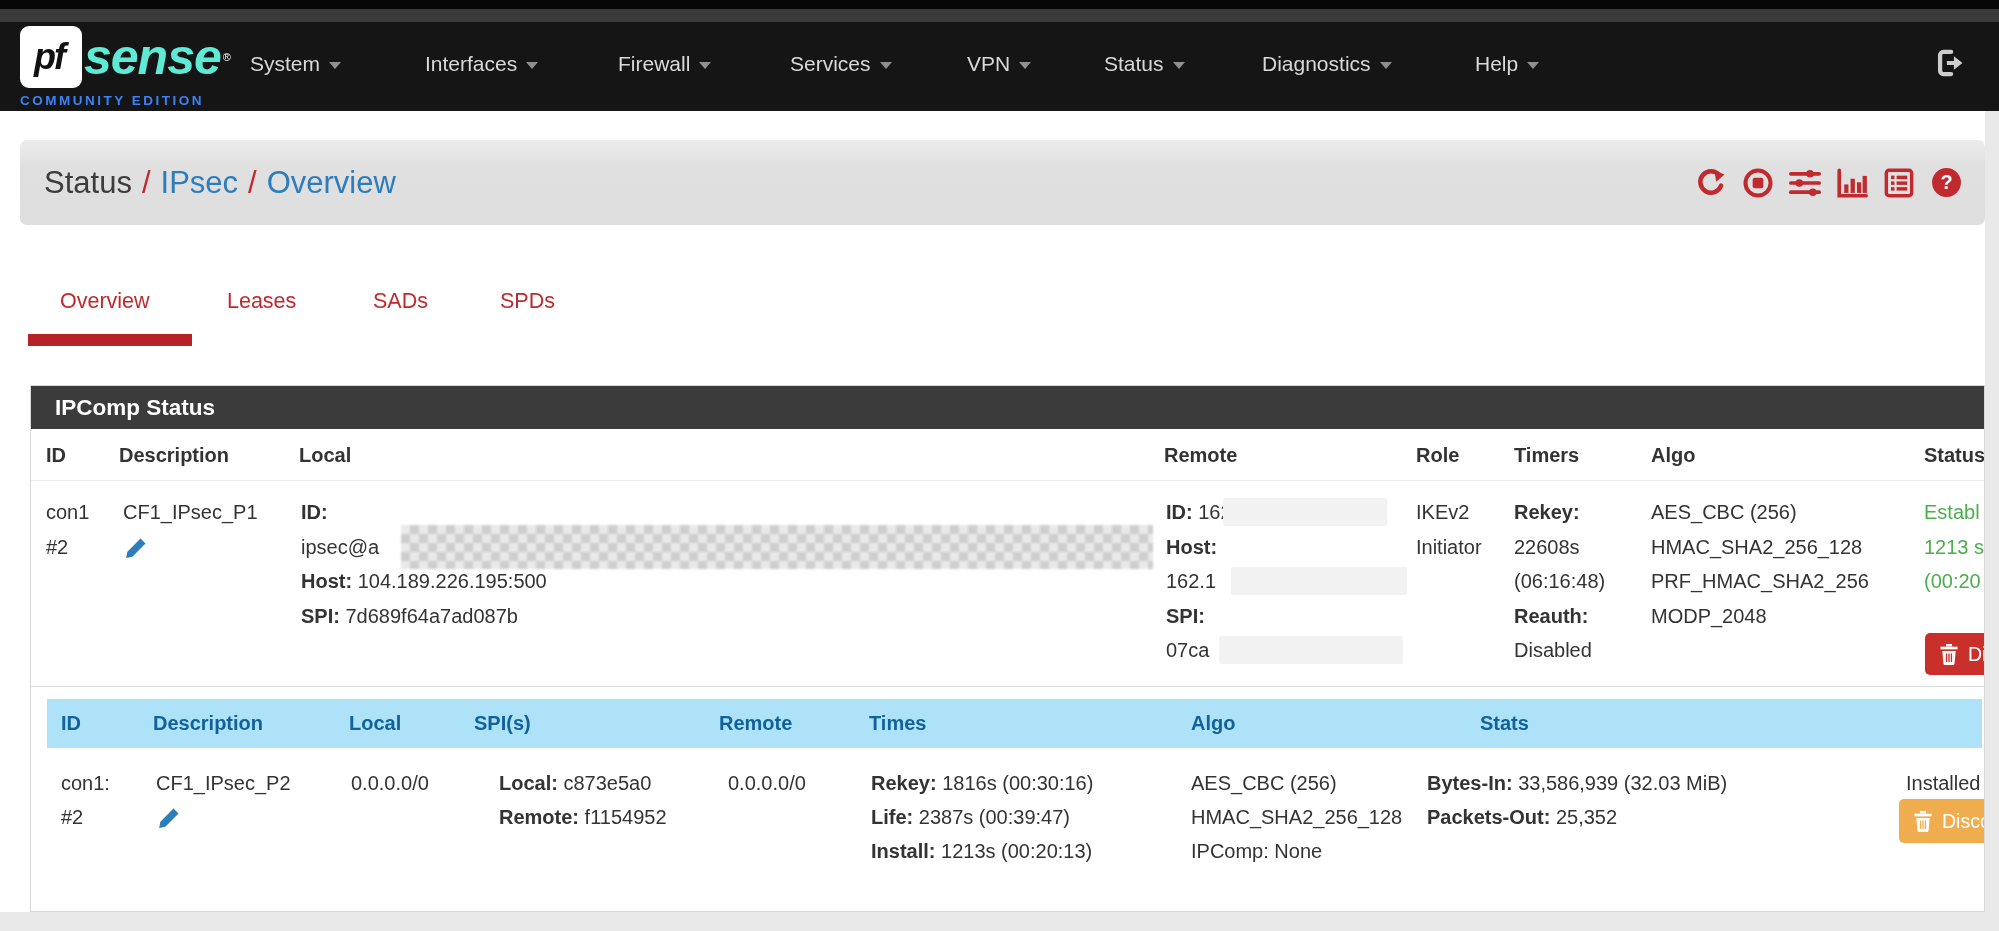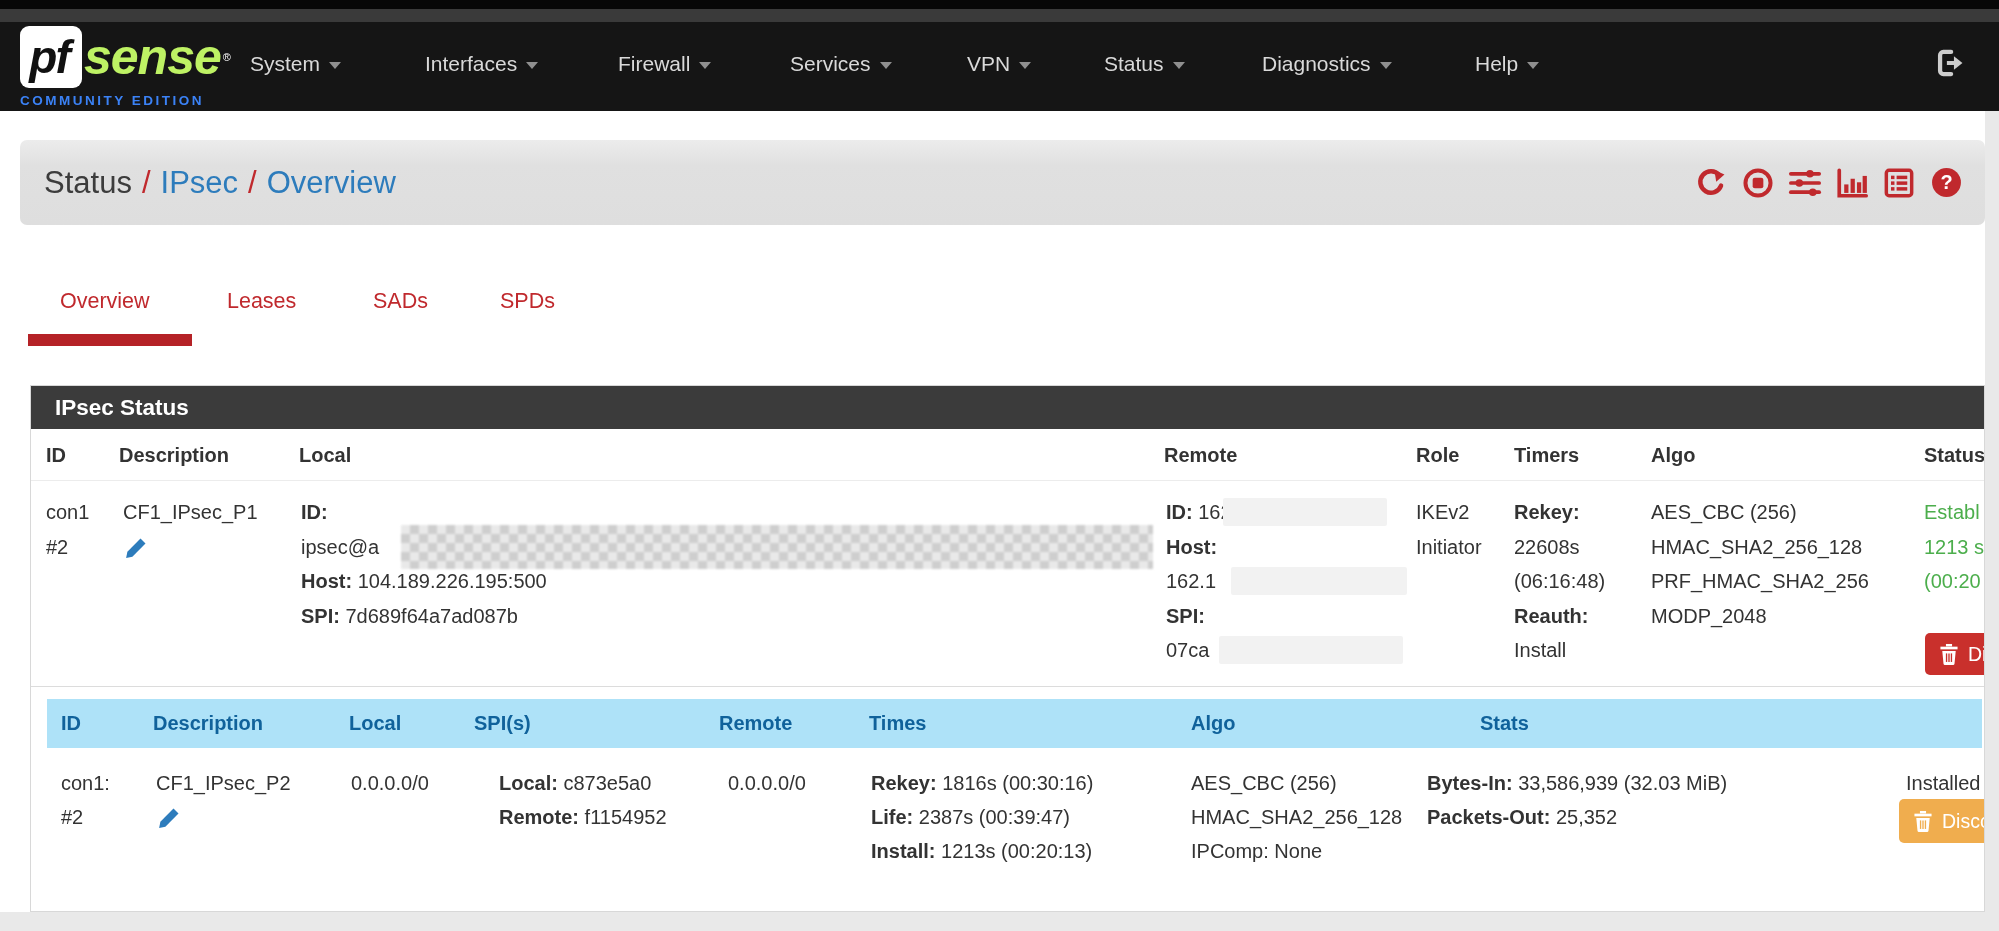--- a/index.html
+++ b/index.html
@@ -4,22 +4,22 @@
 <style>
   html,body{margin:0;padding:0;width:1999px;height:931px;overflow:hidden;background:#ffffff;
     font-family:"Liberation Sans","DejaVu Sans",sans-serif;color:#333;}
   
   #navbar{position:absolute;left:0;top:0;width:1999px;height:111px;background:#151515;}
   #navbar .topstrip{position:absolute;left:0;top:0;width:100%;height:9px;background:#070707;}
   #navbar .substrip{position:absolute;left:0;top:9px;width:100%;height:13px;background:#3a3a3a;}
   #brand{position:absolute;left:20px;top:26px;cursor:pointer;}
   #logo-row{display:flex;align-items:center;}
   #pf-box{width:62px;height:62px;background:#fff;border-radius:9px;display:flex;align-items:center;justify-content:center;}
-  #pf-box span{font-size:46px;font-weight:900;font-style:italic;color:#111;letter-spacing:-2px;padding-right:4px;}
-  #sense{font-size:50px;font-weight:900;font-style:italic;color:#bef264;letter-spacing:-1px;margin-left:2px;}
+  #pf-box span{font-size:36px;font-weight:900;font-style:italic;color:#111;letter-spacing:-2px;padding-right:4px;}
+  #sense{font-size:50px;font-weight:900;font-style:italic;color:#5eead4;letter-spacing:-1px;margin-left:2px;}
   #reg{color:#fff;font-size:11px;vertical-align:top;margin-left:2px;}
   #tagline{color:#3b82f6;font-size:13.5px;font-weight:700;letter-spacing:2.5px;margin-top:5px;}
   .nav-item{position:absolute;top:48px;height:32px;line-height:32px;color:#d9d9d9;font-size:21px;cursor:pointer;white-space:nowrap;}
   .caret{display:inline-block;width:0;height:0;border-left:6px solid transparent;border-right:6px solid transparent;
     border-top:7px solid #8f8f8f;margin-left:9px;vertical-align:middle;}
   #logout{position:absolute;left:1932px;top:46px;cursor:pointer;}
   
   #right-gutter{position:absolute;left:1985px;top:111px;width:14px;height:820px;background:#e9e9e9;}
   #footer-strip{position:absolute;left:0;top:912px;width:1985px;height:19px;background:#e9e9e9;}
   
@@ -168,21 +168,21 @@
 </div>
 
 <div class="tab" style="left:60px">Overview</div>
 <div class="tab" style="left:227px">Leases</div>
 <div class="tab" style="left:373px">SADs</div>
 <div class="tab" style="left:500px">SPDs</div>
 <div id="tab-underline"></div>
 
 <div id="panel">
   <div id="panel-heading">
-    <span>IPsec Status</span>
+    <span>IPComp Status</span>
   </div>
 
   <span class="th" style="left:15px">ID</span>
   <span class="th" style="left:88px">Description</span>
   <span class="th" style="left:268px">Local</span>
   <span class="th" style="left:1133px">Remote</span>
   <span class="th" style="left:1385px">Role</span>
   <span class="th" style="left:1483px">Timers</span>
   <span class="th" style="left:1620px">Algo</span>
   <span class="th" style="left:1893px">Status</span>
@@ -215,21 +215,21 @@
   </div>
   <div class="cell r1" style="left:1385px">
     <div class="ln">IKEv2</div>
     <div class="ln">Initiator</div>
   </div>
   <div class="cell r1" style="left:1483px">
     <div class="ln"><span class="lbl">Rekey:</span></div>
     <div class="ln">22608s</div>
     <div class="ln">(06:16:48)</div>
     <div class="ln"><span class="lbl">Reauth:</span></div>
-    <div class="ln">Install</div>
+    <div class="ln">Disabled</div>
   </div>
   <div class="cell r1" style="left:1620px">
     <div class="ln">AES_CBC (256)</div>
     <div class="ln">HMAC_SHA2_256_128</div>
     <div class="ln">PRF_HMAC_SHA2_256</div>
     <div class="ln">MODP_2048</div>
   </div>
   <div class="cell r1 green" style="left:1893px">
     <div class="ln">Establ</div>
     <div class="ln">1213 s</div>

